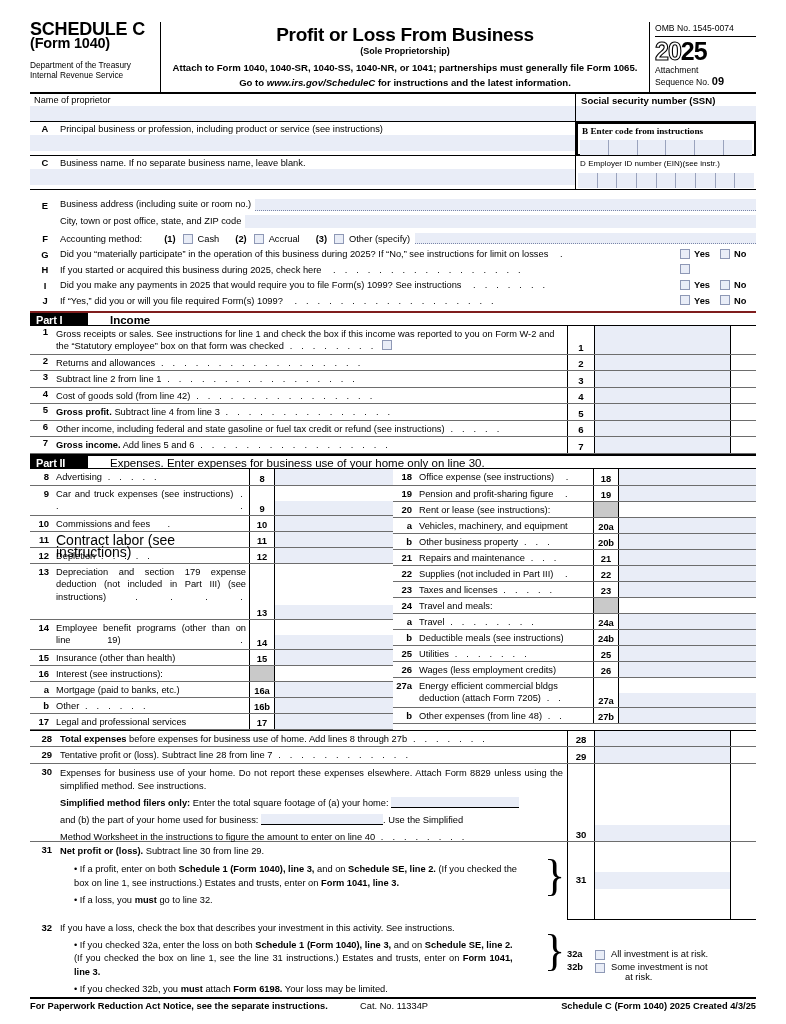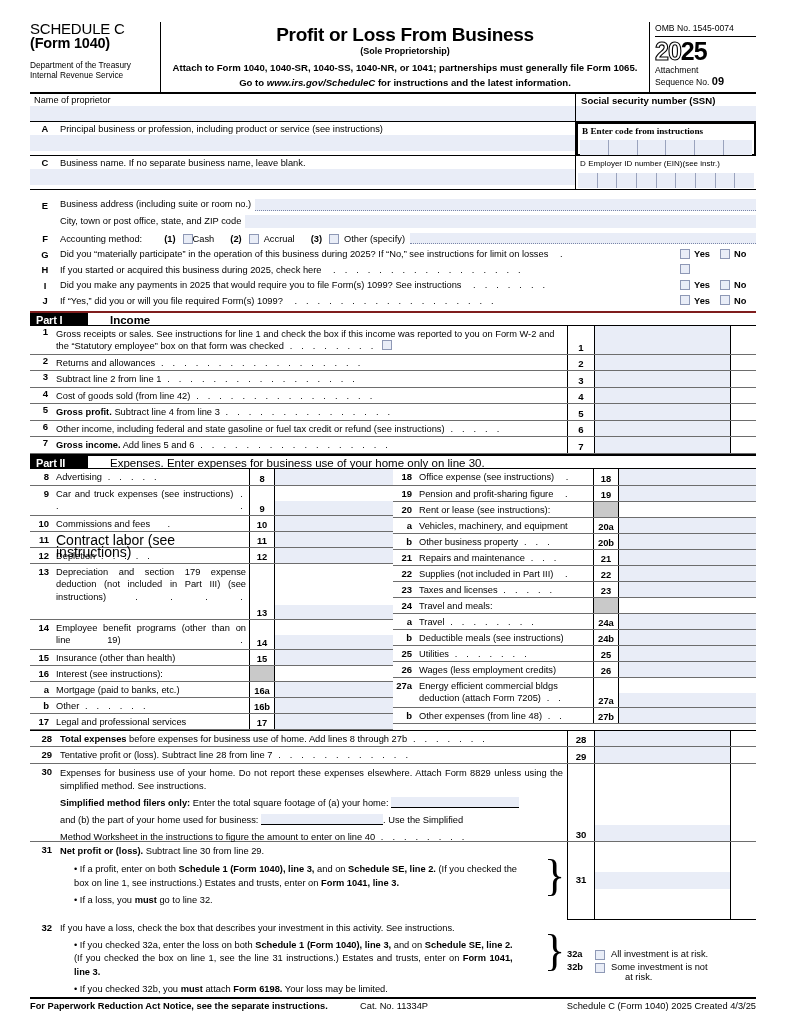--- a/index.html
+++ b/index.html
@@ -28,21 +28,21 @@
     width: 10px; height: 10px;
     border: 1px solid #8e98b5;
     background: #e9edf7;
     vertical-align: -1px;
   }
   .dots { letter-spacing: 3.2px; color: #000; }
 
   
   .hdr { display: flex; border-bottom: 2px solid #000; height: 72px; }
   .hdr-l { width: 130px; padding-right: 4px; }
-  .hdr-l .t1 { font-size: 15px; font-weight: normal; line-height: 14px; letter-spacing: -0.2px;}
+  .hdr-l .t1 { font-size: 18px; font-weight: bold; line-height: 14px; letter-spacing: -0.2px;}
   .hdr-l .t2 { font-size: 14.5px; font-weight: bold; line-height: 15px; letter-spacing: -0.2px;}
   .hdr-l .t3 { font-size: 8.3px; line-height: 10px; margin-top: 9px; }
   .hdr-c { flex: 1; border-left: 1px solid #000; border-right: 1px solid #000;
            padding: 2px 5px 0 5px; text-align: center; }
   .hdr-c .ttl { font-size: 19px; font-weight: bold; letter-spacing: -0.3px; line-height: 22px; }
   .hdr-c .sub { font-size: 9px; font-weight: bold; line-height: 11px; }
   .hdr-c .att { font-size: 9.6px; font-weight: bold; line-height: 15px; margin-top: 3px;}
   .hdr-c .goto { font-size: 9.6px; font-weight: bold; line-height: 13px; margin-top:1px;}
   .hdr-r { width: 106px; padding-left: 5px; }
   .hdr-r .omb { font-size: 8.6px; line-height: 12px; border-bottom: 1px solid #000; padding-bottom:2px;}
@@ -135,21 +135,21 @@
   .inline-fld { display: inline-block; background: #e9edf7; border-bottom: 1px solid #000;
                 height: 11px; vertical-align: -2px; }
 
   .brace { font-size: 30px; line-height: 10px; font-family: "Liberation Serif", serif; }
 
   .footer { display: flex; align-items: baseline; border-top: 2px solid #000; padding-top: 2px;
             font-size: 9.3px; }
   .footer .f1 { font-weight: bold; width: 330px; }
   .footer .f2 { flex: 1; text-align: left; }
   .footer .f3 { font-weight: bold; }
-  .footer .f3 span { font-weight: normal; }
+  .footer .f3 span { font-weight: bold; }
 </style>
 </head>
 <body>
 
 <div id="form">
 <div class="sheet">
 
   <div class="hdr">
     <div class="hdr-l">
       <div class="t1">SCHEDULE C</div>
@@ -259,21 +259,21 @@
       <span class="blank"></span>
     </div>
   </div>
 
   <div style="border-bottom:0;padding-top:3px">
     <div class="qrow">
       <span class="ltr bold">F</span>
       <span>Accounting method:</span>
       <span class="bold" style="padding-left:22px">(1)</span>
       <span class="cbox" style="margin-left:7px"></span>
-      <span style="">Cash</span>
+      <span style="padding-left:5px">Cash</span>
       <span class="bold" style="padding-left:16px">(2)</span>
       <span class="cbox" style="margin-left:7px"></span>
       <span style="padding-left:5px">Accrual</span>
       <span class="bold" style="padding-left:16px">(3)</span>
       <span class="cbox" style="margin-left:7px"></span>
       <span style="padding-left:5px">Other (specify)</span>
       <span class="dash" style="flex:1;border-bottom:1px dotted #7a86a8;height:11px;background:#e9edf7;margin-left:5px"></span>
     </div>
 
     <div class="qrow">

